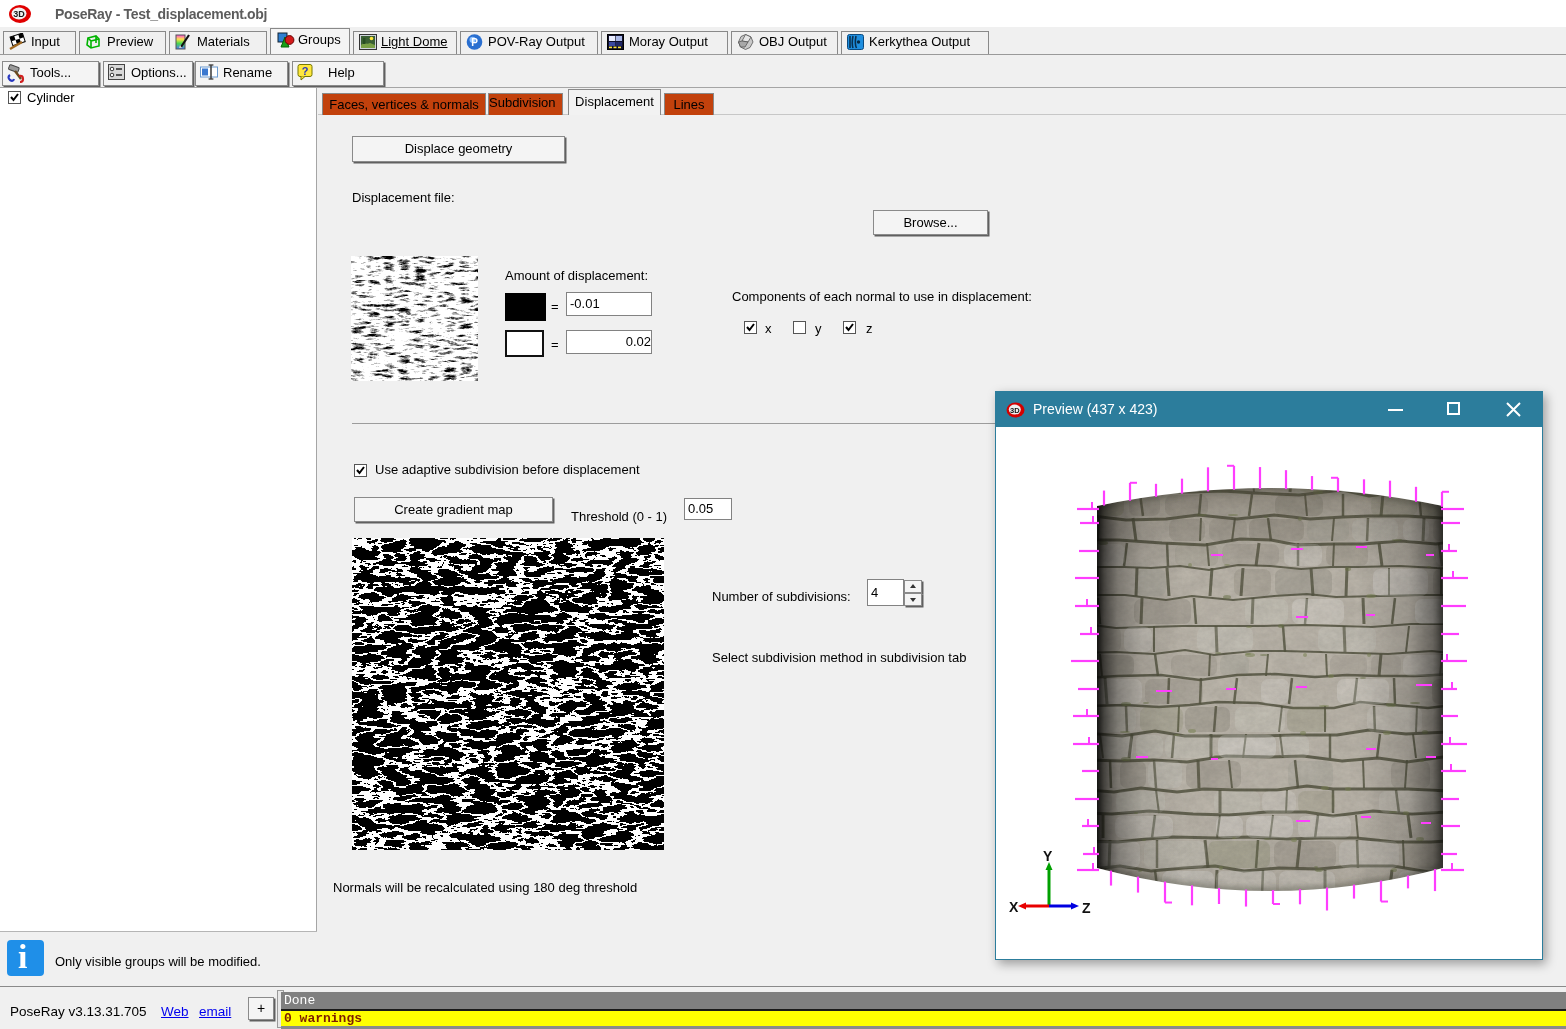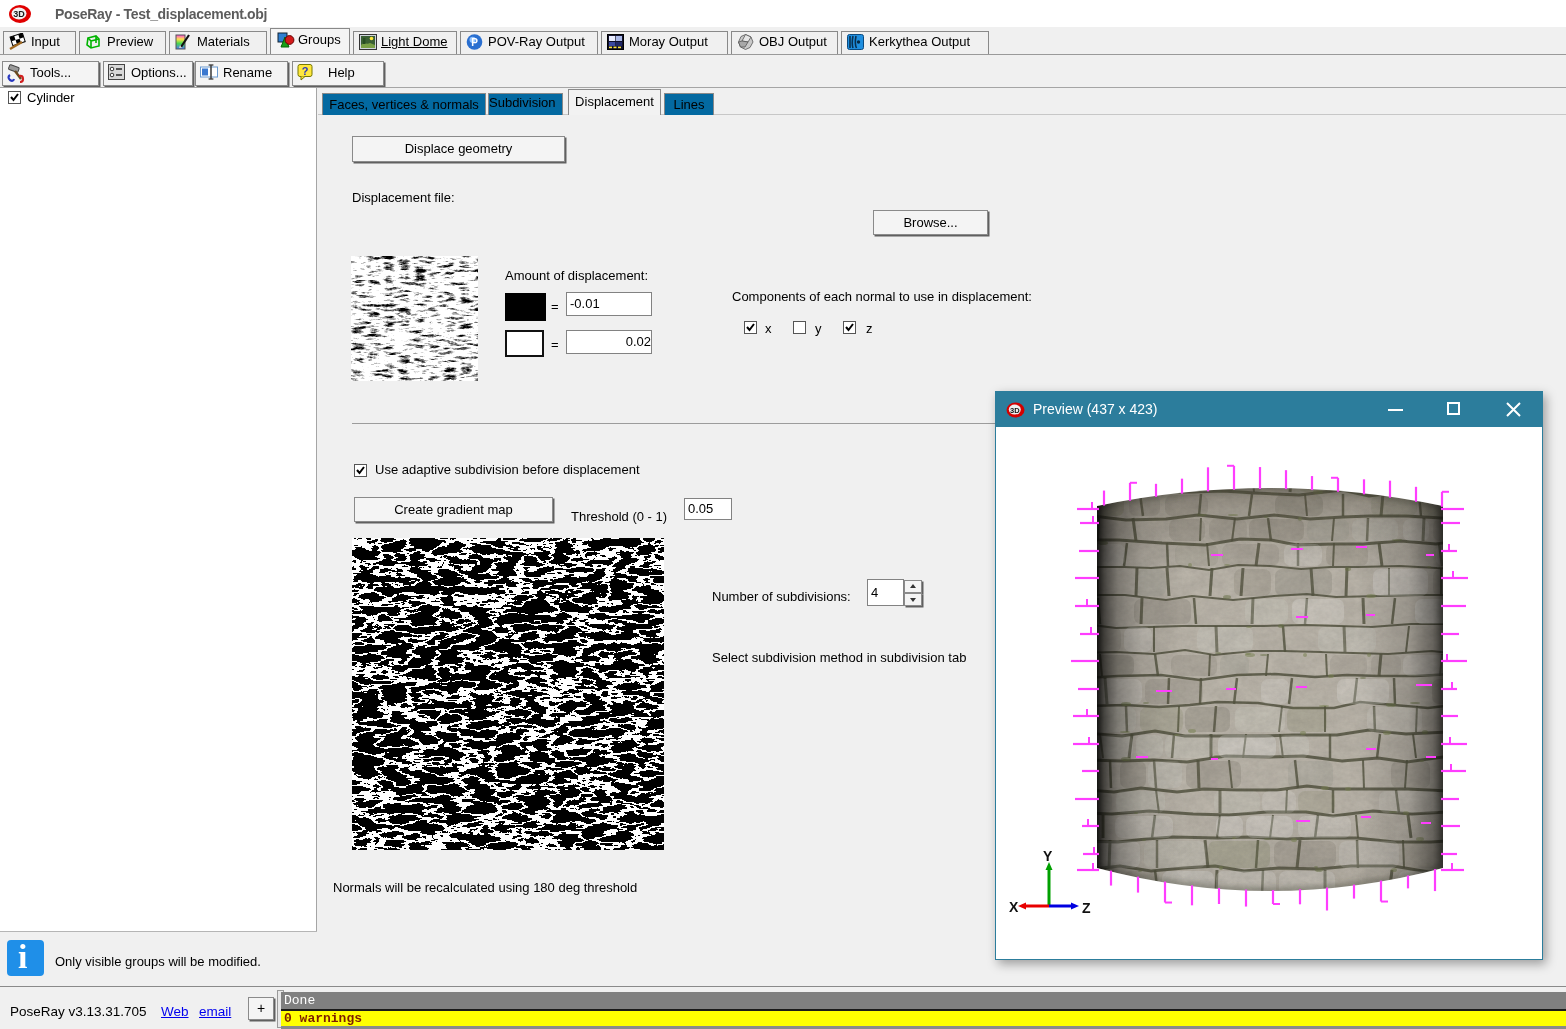--- a/index.html
+++ b/index.html
@@ -1,18 +1,18 @@
 <!DOCTYPE html>
 <html><head><meta charset="utf-8"><style>
 html,body{margin:0;padding:0;}
 #root{position:relative;width:1566px;height:1029px;background:#f0f0f0;font-family:"Liberation Sans",sans-serif;font-size:13px;color:#000;overflow:hidden;}
 .abs{position:absolute;}
 .btn{position:absolute;background:#f4f4f4;border:1px solid #8a8a8a;box-shadow:1.5px 1.5px 0 #606060;box-sizing:border-box;text-align:center;}
 .inp{position:absolute;background:#fff;border:1px solid #828282;box-sizing:border-box;font-family:"Liberation Sans",sans-serif;}
-.tab{position:absolute;background:#0369a1;border:1px solid #898989;border-bottom:none;box-sizing:border-box;}
+.tab{position:absolute;background:#c2410c;border:1px solid #898989;border-bottom:none;box-sizing:border-box;}
 .cb{position:absolute;width:13px;height:13px;background:#fff;border:1px solid #555;box-sizing:border-box;}
 .lbl{position:absolute;white-space:nowrap;}
 </style></head><body>
 <div id="root">
 
 <div class="abs" style="left:0;top:0;width:1566px;height:27px;background:#ffffff;"></div>
 <svg class="abs" style="left:8px;top:4px" width="24" height="20" viewBox="0 0 24 20">
   <ellipse cx="12" cy="10" rx="11" ry="9" fill="#e00000"></ellipse>
   <ellipse cx="11" cy="9.6" rx="7.5" ry="6" fill="#f2f2f2"></ellipse>
   <text x="11" y="13" font-size="9" font-weight="bold" text-anchor="middle" fill="#1a1a1a" font-family="Liberation Sans">3D</text>

